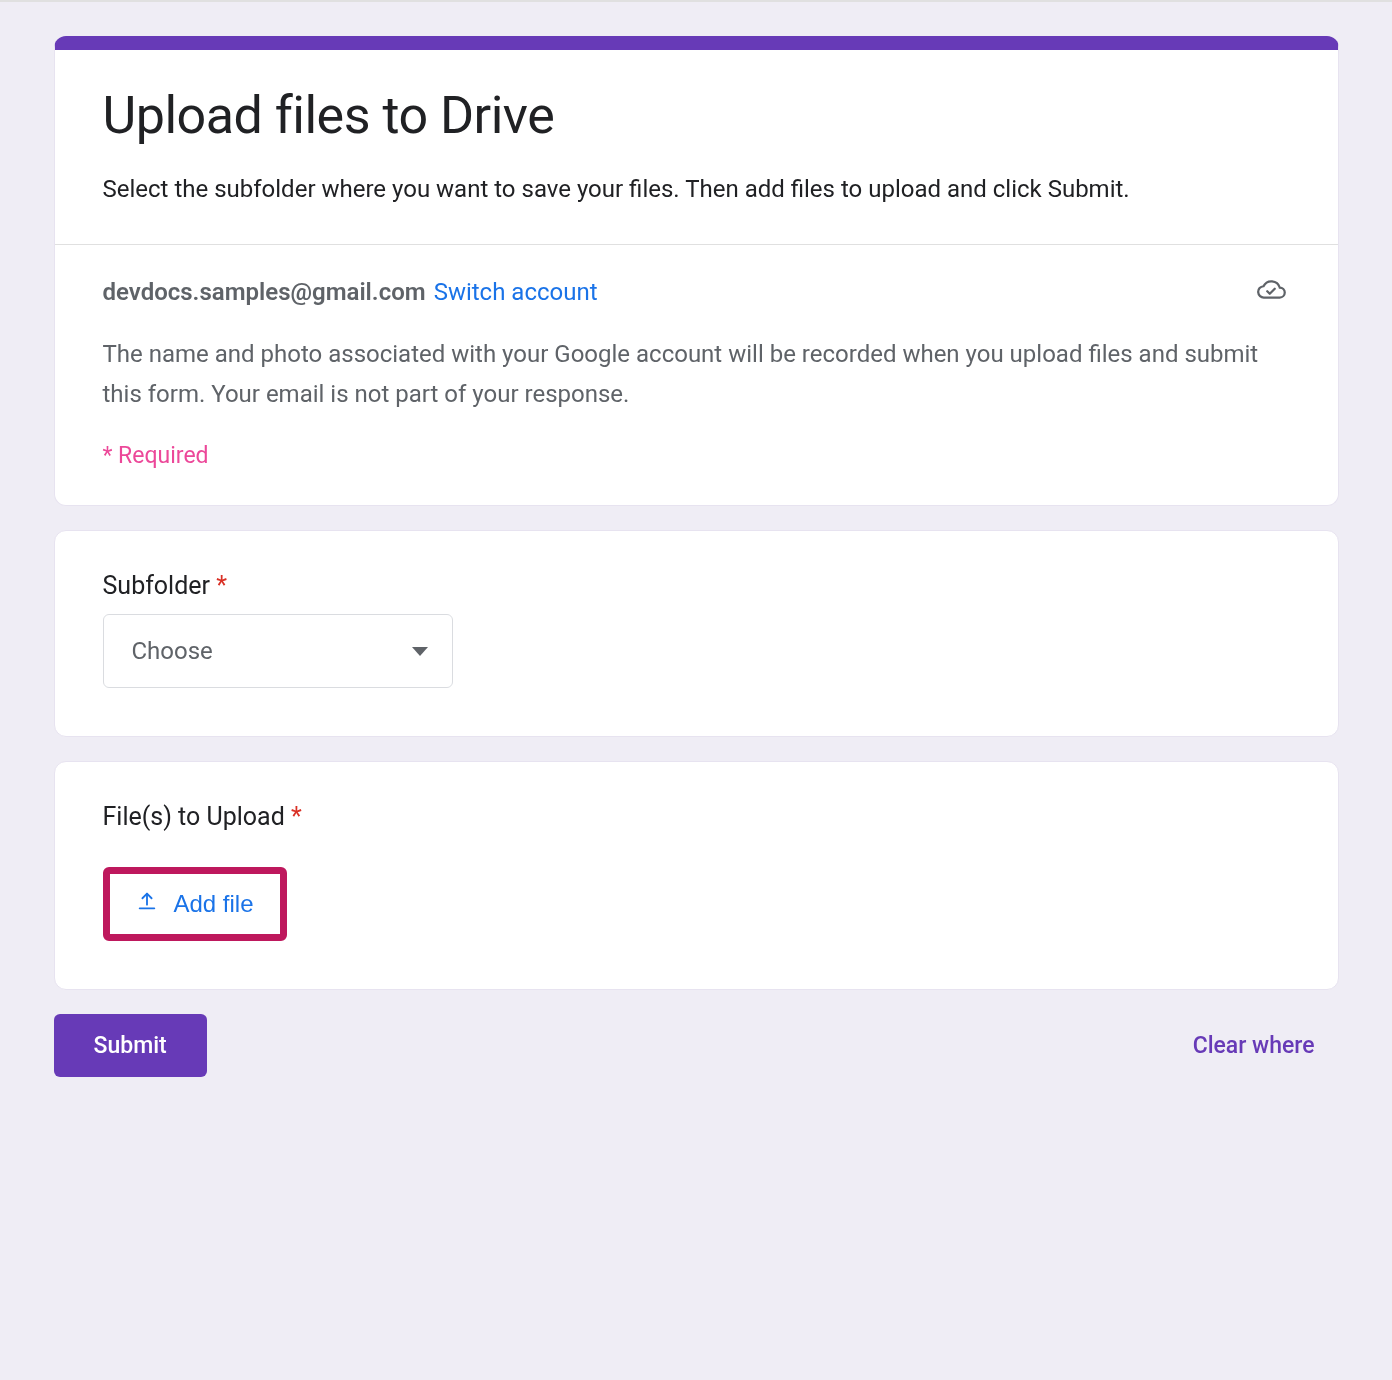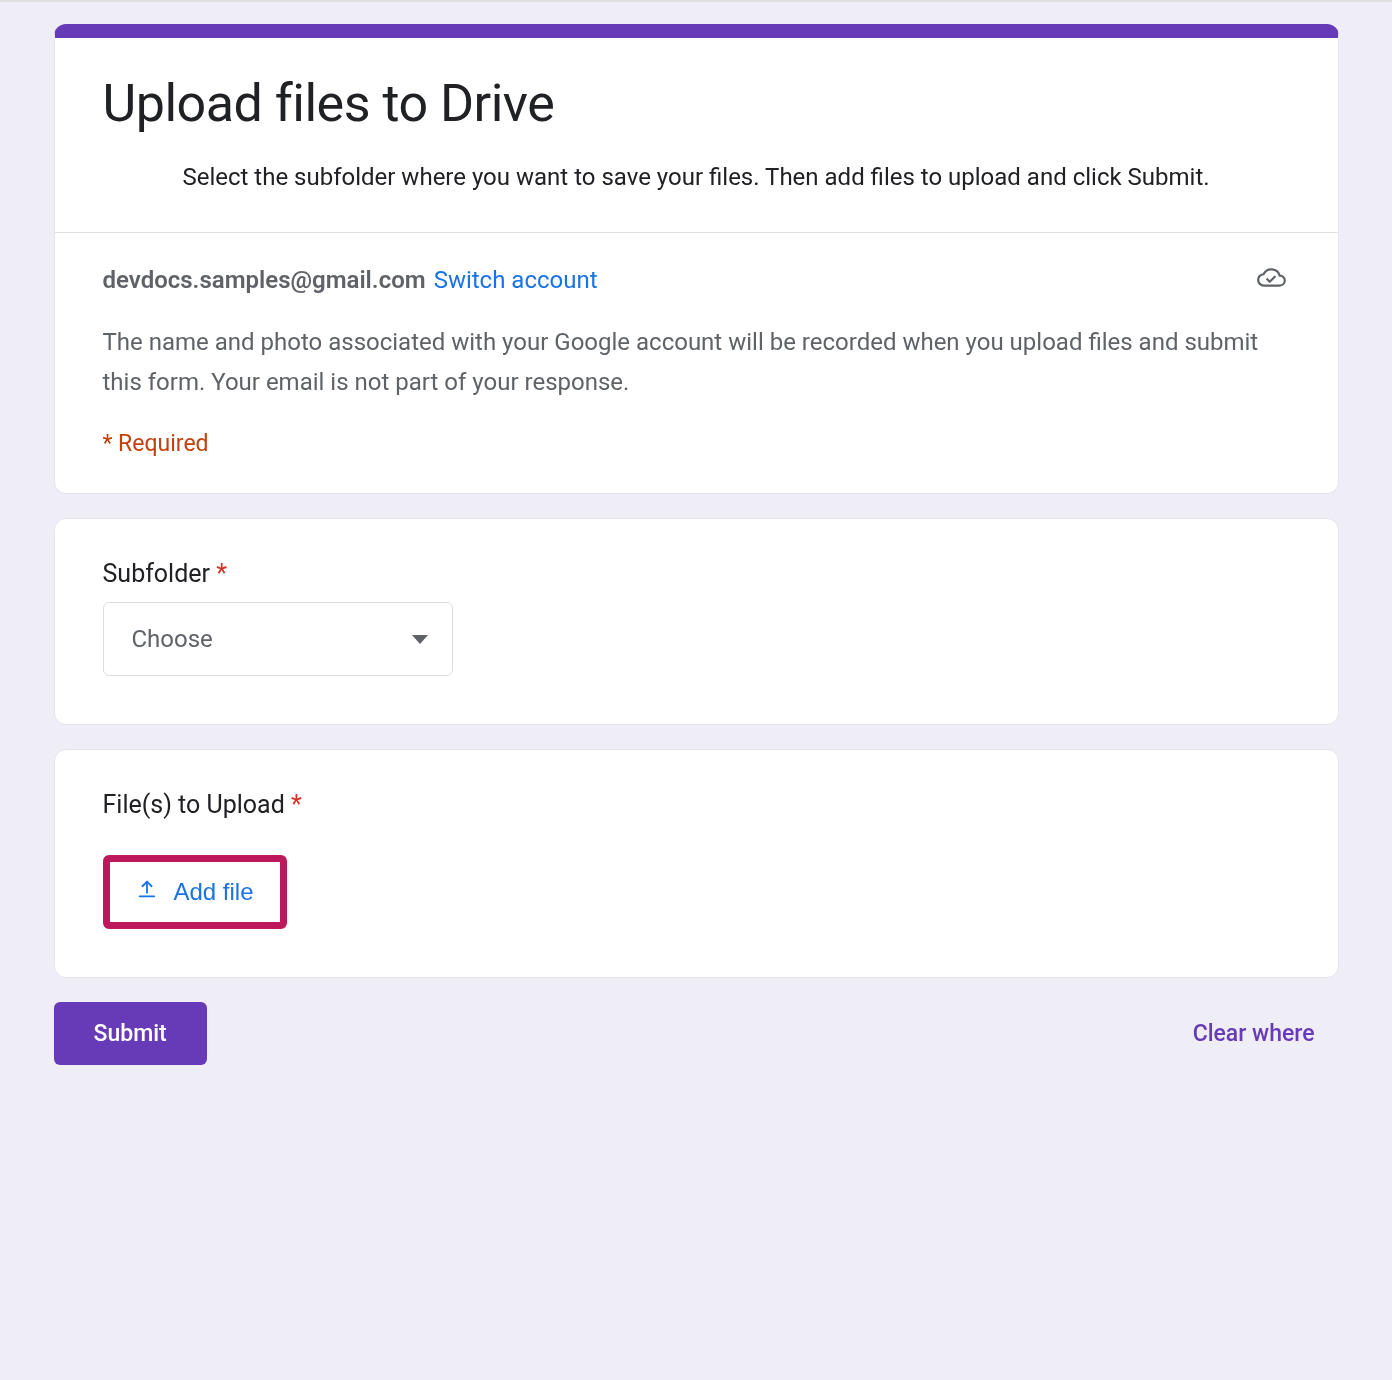--- a/index.html
+++ b/index.html
@@ -6,21 +6,21 @@
     body {
       background: #efedf5;
       font-family: 'Google Sans', Roboto, Arial, sans-serif;
       padding: 0;
       width: 1392px;
       min-height: 1380px;
       border-top: 2px solid #e0e0e0;
     }
     .container {
       max-width: 1285px;
-      margin: 0 auto;
+      margin: 12px auto;
       padding: 22px 0 0 0;
     }
     .card {
       background: #fff;
       border-radius: 12px;
       border: 1px solid #e7e3f0;
       margin-bottom: 24px;
       overflow: hidden;
     }
     .header-card {
@@ -36,21 +36,20 @@
       color: #202124;
       letter-spacing: -0.5px;
       margin-bottom: 24px;
       line-height: 1.15;
     }
     .form-desc {
       font-size: 24px;
       color: #202124;
       line-height: 1.6;
       font-weight: 400;
-      text-align: center;
     }
     .divider {
       border: none;
       border-top: 1px solid #e0e0e0;
       margin: 0;
     }
     .account-section {
       padding: 30px 48px 36px 48px;
     }
     .account-row {
@@ -80,21 +79,21 @@
       color: #5f6368;
       flex-shrink: 0;
     }
     .account-notice {
       font-size: 24px;
       color: #5f6368;
       line-height: 1.65;
       margin-bottom: 28px;
     }
     .required-note {
-      color: #c2410c;
+      color: #ec4899;
       font-size: 23px;
     }
     .question-card {
       padding: 40px 48px 48px 48px;
     }
     .question-title {
       font-size: 25px;
       color: #202124;
       font-weight: 400;
       margin-bottom: 14px;

